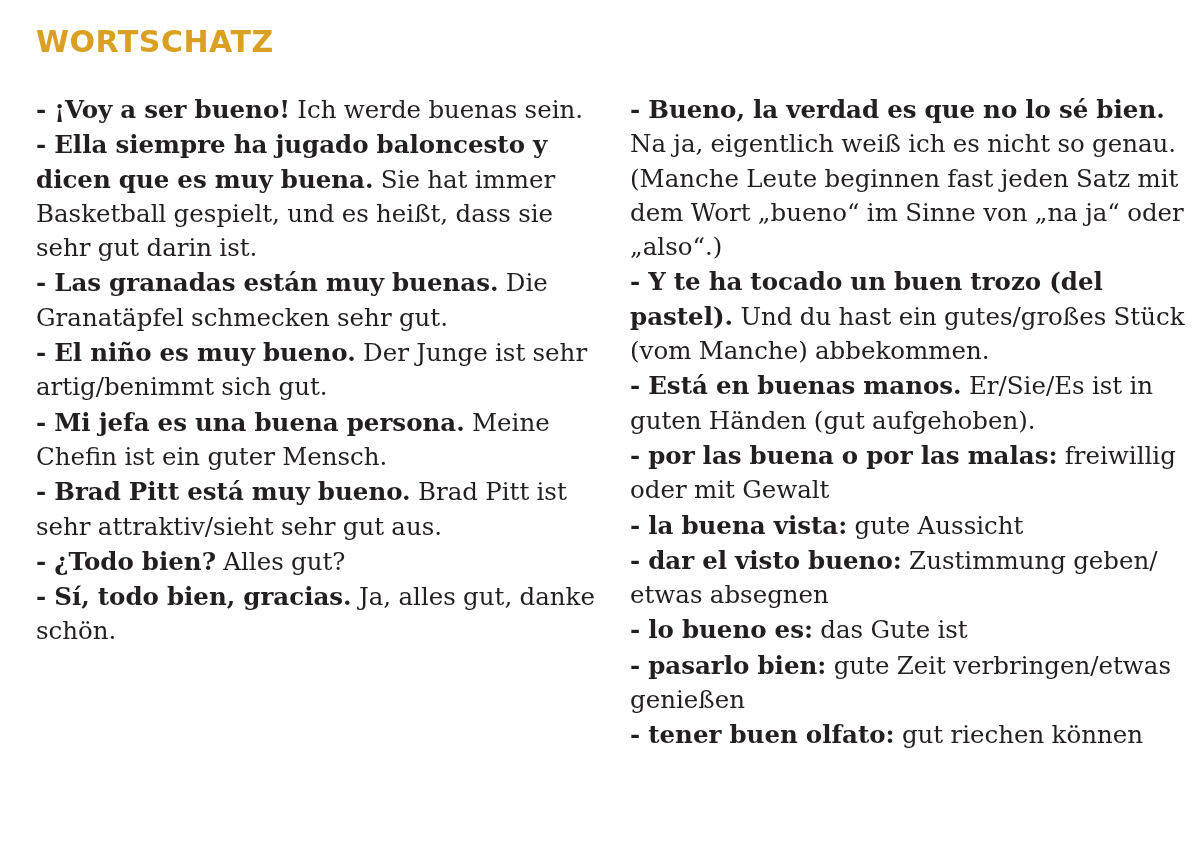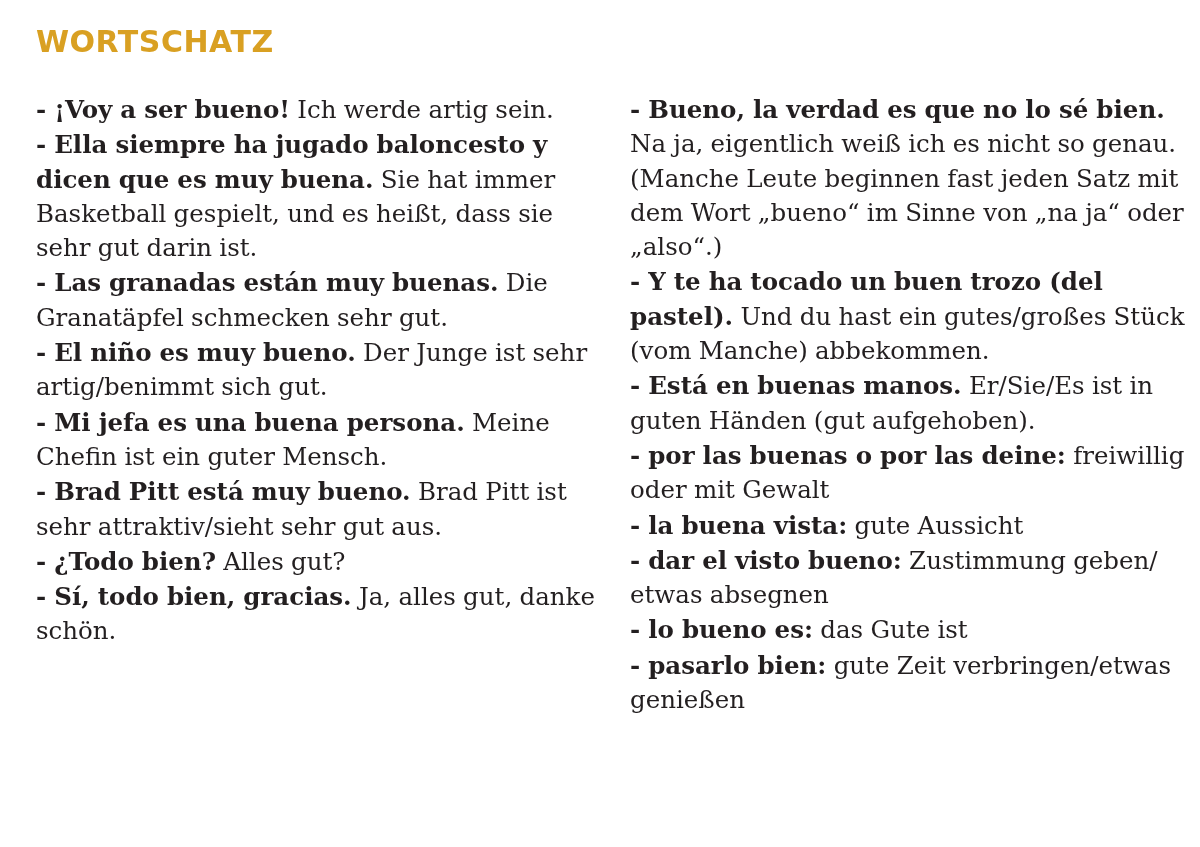--- a/index.html
+++ b/index.html
@@ -58,34 +58,35 @@
 </style>
 </head>
 <body>
 
 <div class="page">
 
   <h1 class="section-title">WORTSCHATZ</h1>
 
   <div class="columns">
     <div class="column col-left" id="col-left">
-        <p class="entry"><span class="term">- ¡Voy a ser bueno!</span><span class="gloss"> Ich werde artig sein.</span></p>
+        <p class="entry"><span class="term">- ¡Voy a ser bueno!</span><span class="gloss"> Ich werde buenas sein.</span></p>
         <p class="entry"><span class="term">- Ella siempre ha jugado baloncesto y dicen que es muy buena.</span><span class="gloss"> Sie hat immer Basketball gespielt, und es heißt, dass sie sehr gut darin ist.</span></p>
         <p class="entry"><span class="term">- Las granadas están muy buenas.</span><span class="gloss"> Die Granatäpfel schmecken sehr gut.</span></p>
         <p class="entry"><span class="term">- El niño es muy bueno.</span><span class="gloss"> Der Junge ist sehr artig/benimmt sich gut.</span></p>
         <p class="entry"><span class="term">- Mi jefa es una buena persona.</span><span class="gloss"> Meine Chefin ist ein guter Mensch.</span></p>
         <p class="entry"><span class="term">- Brad Pitt está muy bueno.</span><span class="gloss"> Brad Pitt ist sehr attraktiv/sieht sehr gut aus.</span></p>
         <p class="entry"><span class="term">- ¿Todo bien?</span><span class="gloss"> Alles gut?</span></p>
         <p class="entry"><span class="term">- Sí, todo bien, gracias.</span><span class="gloss"> Ja, alles gut, danke schön.</span></p>
       </div>
     <div class="column col-right" id="col-right">
         <p class="entry"><span class="term">- Bueno, la verdad es que no lo sé bien.</span><span class="gloss"> Na ja, eigentlich weiß ich es nicht so genau. (Manche Leute beginnen fast jeden Satz mit dem Wort „bueno“ im Sinne von „na ja“ oder „also“.)</span></p>
         <p class="entry"><span class="term">- Y te ha tocado un buen trozo (del pastel).</span><span class="gloss"> Und du hast ein gutes/großes Stück (vom Manche) abbekommen.</span></p>
         <p class="entry"><span class="term">- Está en buenas manos.</span><span class="gloss"> Er/Sie/Es ist in guten Händen (gut aufgehoben).</span></p>
-        <p class="entry"><span class="term">- por las buenas o por las deine:</span><span class="gloss"> freiwillig oder mit Gewalt</span></p>
+        <p class="entry"><span class="term">- por las buena o por las malas:</span><span class="gloss"> freiwillig oder mit Gewalt</span></p>
         <p class="entry"><span class="term">- la buena vista:</span><span class="gloss"> gute Aussicht</span></p>
         <p class="entry"><span class="term">- dar el visto bueno:</span><span class="gloss"> Zustimmung geben/ etwas absegnen</span></p>
         <p class="entry"><span class="term">- lo bueno es:</span><span class="gloss"> das Gute ist</span></p>
         <p class="entry"><span class="term">- pasarlo bien:</span><span class="gloss"> gute Zeit verbringen/etwas genießen</span></p>
+        <p class="entry"><span class="term">- tener buen olfato:</span><span class="gloss"> gut riechen können</span></p>
       </div>
   </div>
 
 </div>
 
 </body></html>

